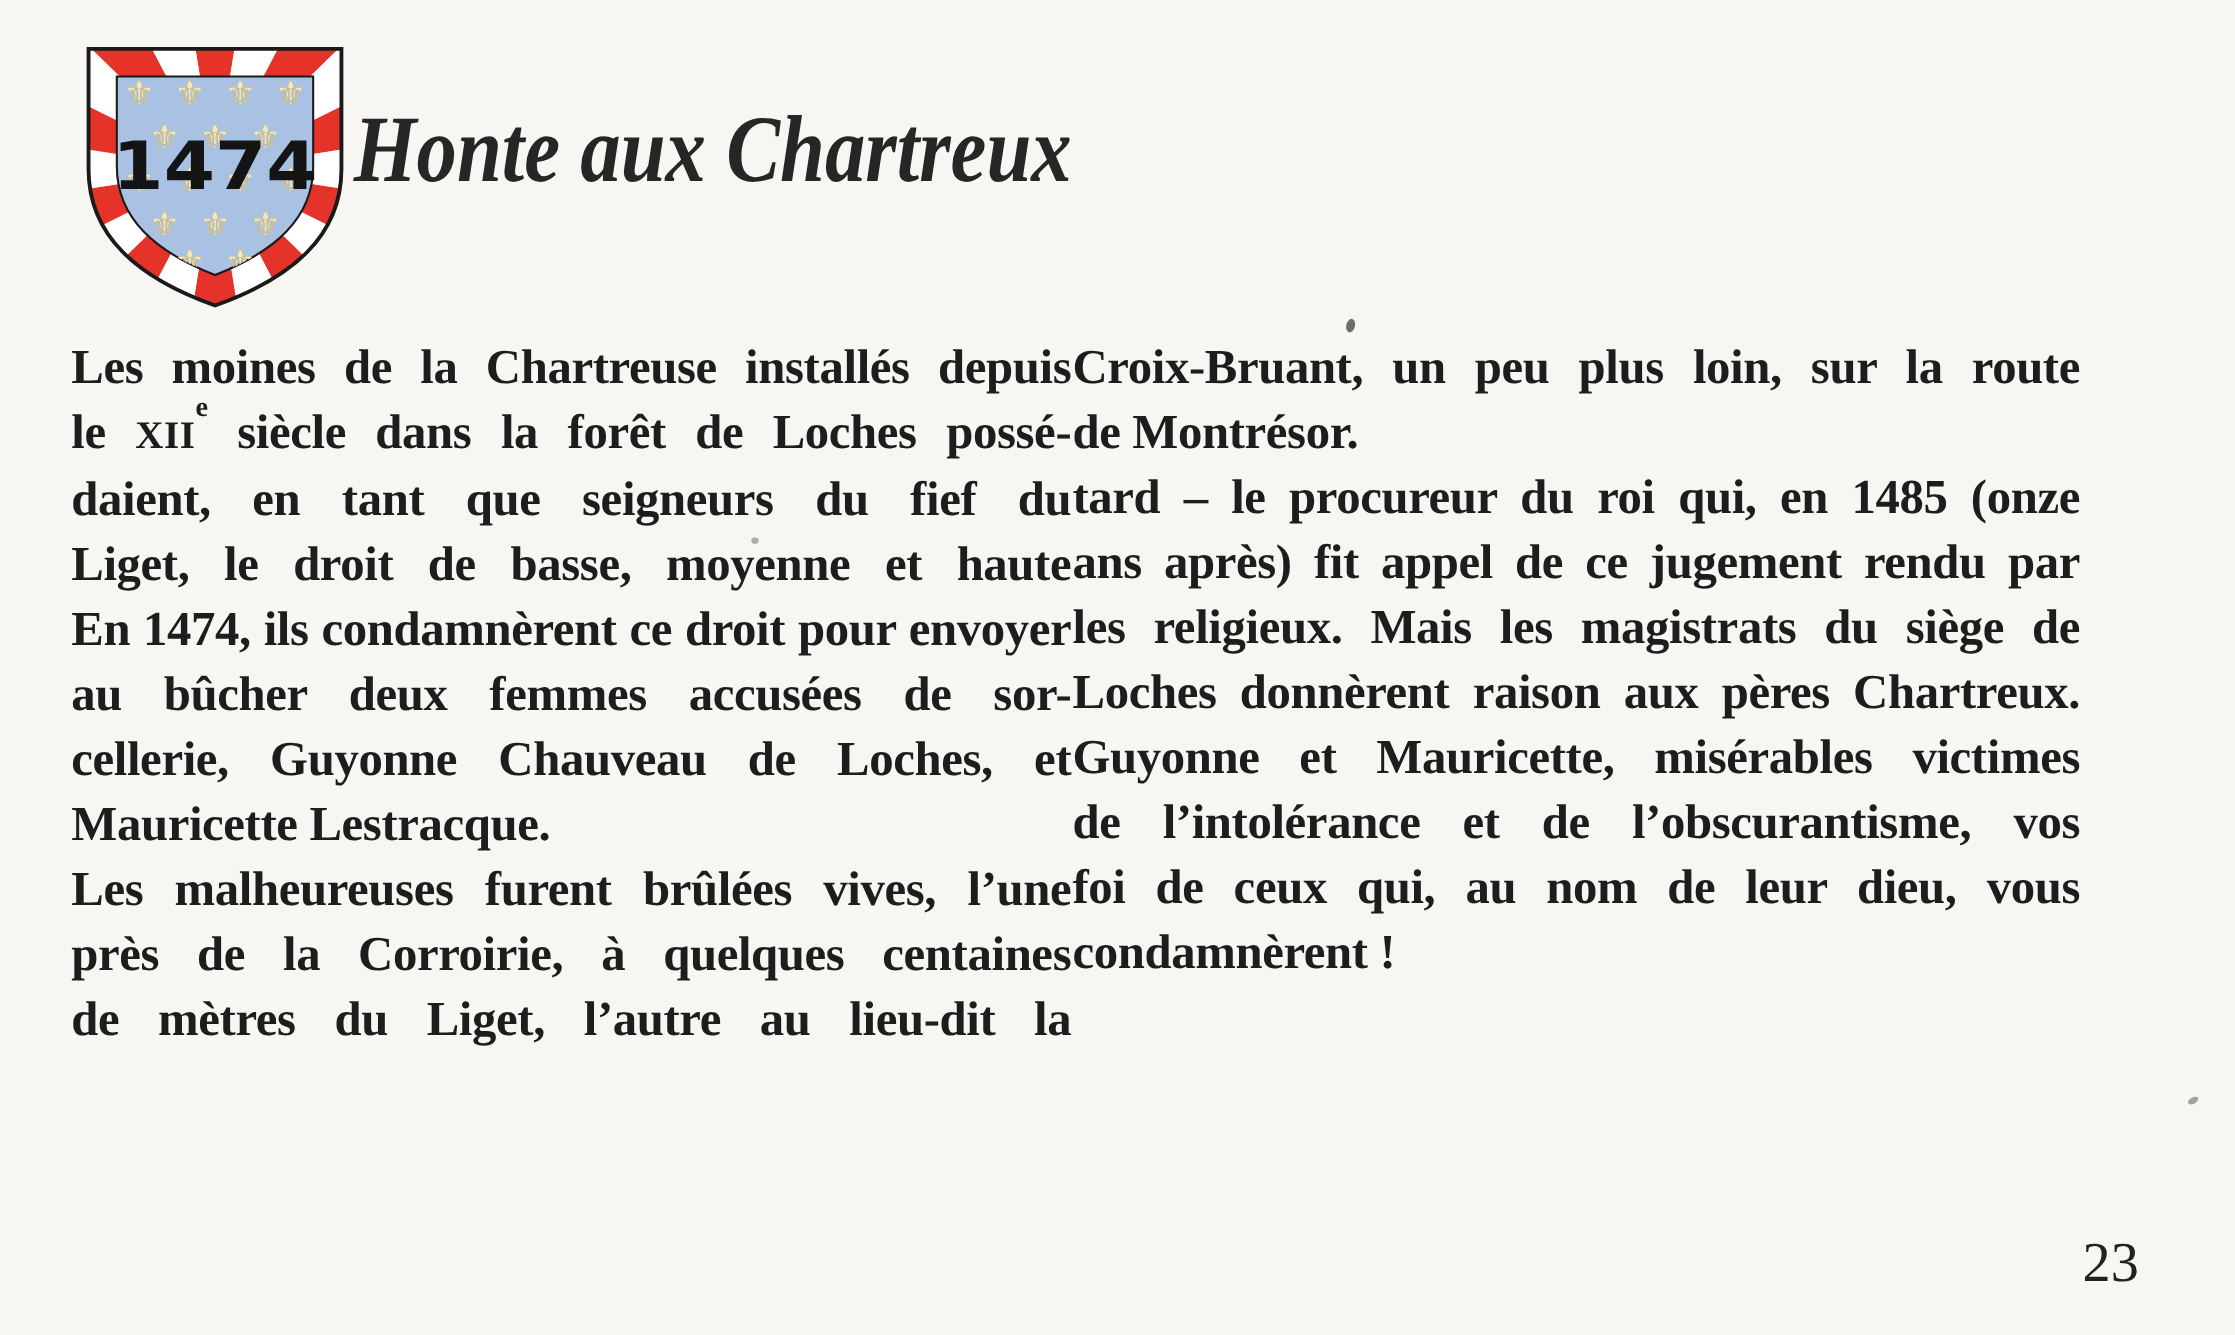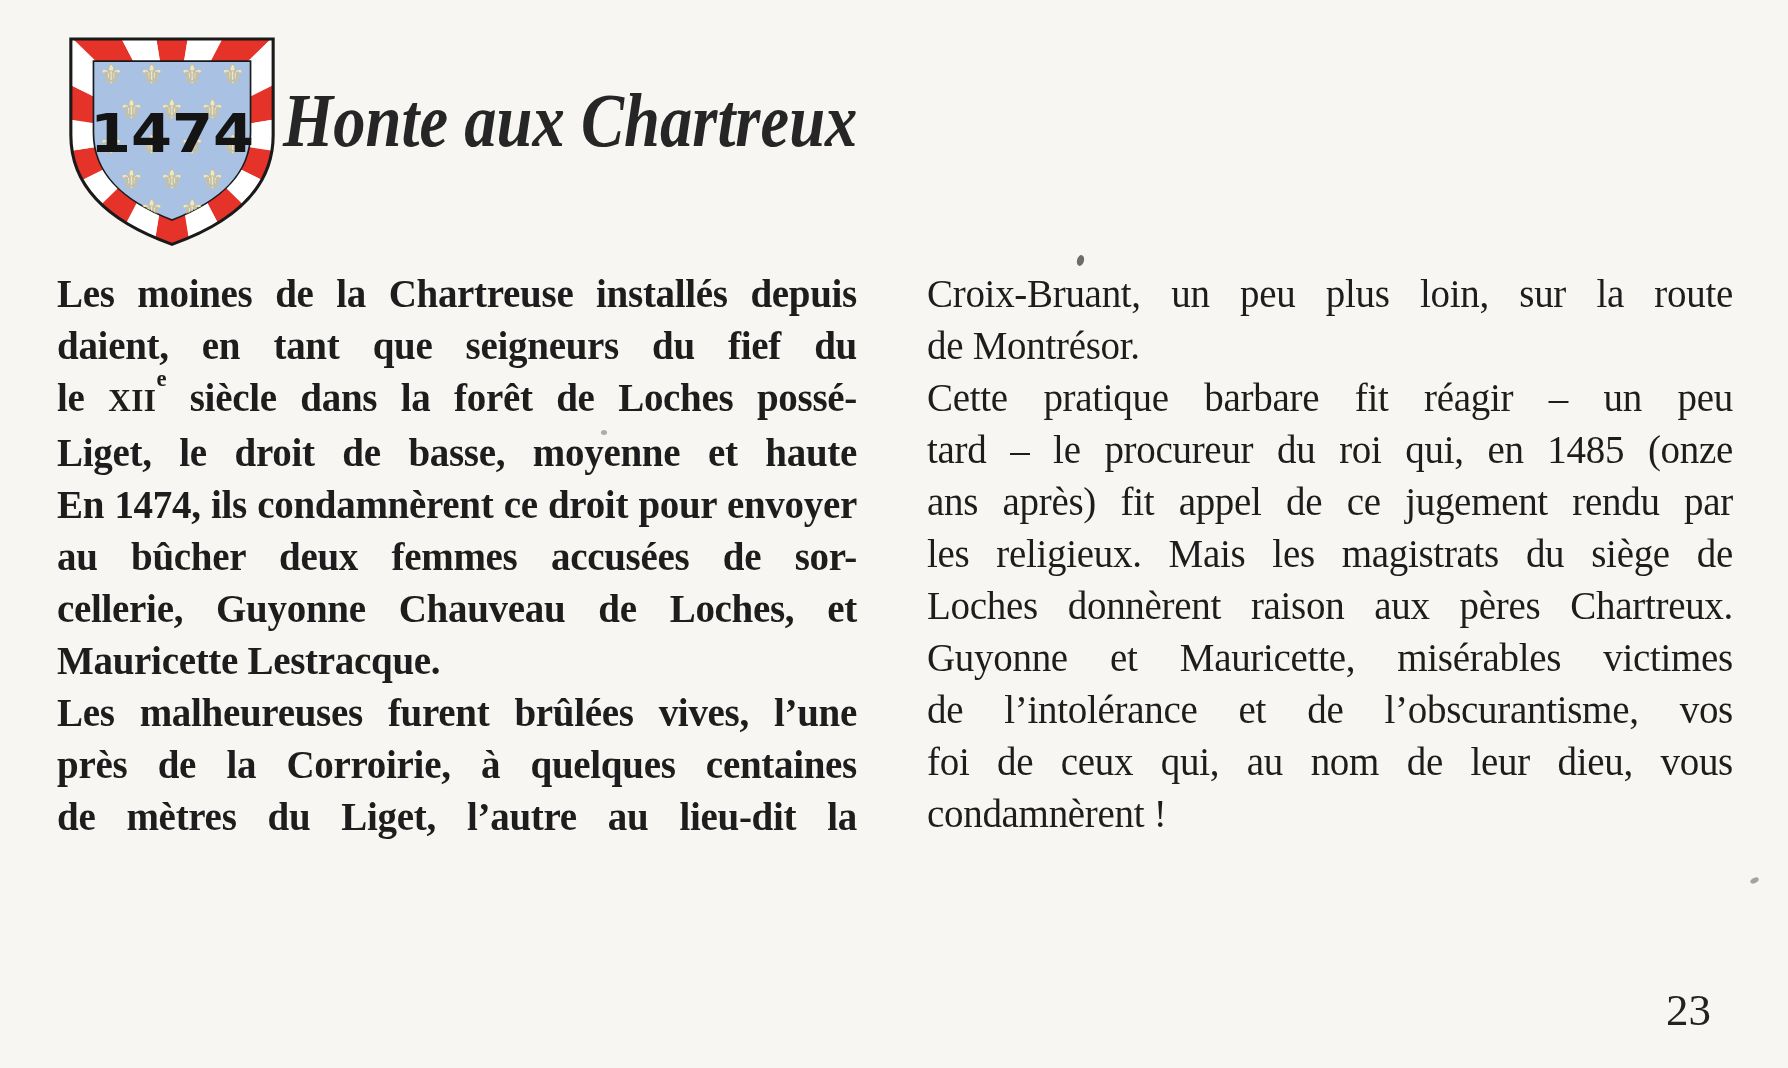--- a/index.html
+++ b/index.html
@@ -30,21 +30,21 @@
     font-family:"Liberation Serif","DejaVu Serif",serif;
     font-style:italic;font-weight:bold;
     font-size:76px;line-height:1;color:var(--title);
     transform:scaleX(0.85);transform-origin:left top;
     white-space:nowrap;letter-spacing:0px;
   }
 
   
   .column{position:absolute;top:268px;font-size:39px;line-height:52px;color:var(--text);letter-spacing:-0.3px;}
   .column-left{left:57px;width:800px;font-weight:bold;}
-  .column-right{left:927px;width:806px;}
+  .column-right{left:858px;width:806px;font-weight:bold;}
   .line{text-align:justify;text-align-last:justify;}
   .line.no-just{text-align:right;text-align-last:left;}
   .line sup{font-size:0.58em;position:relative;top:-0.48em;line-height:0;}
   .line .sc{font-size:0.8em;letter-spacing:0.5px;}
 
   .page-number{
     position:absolute;left:57px;top:984px;width:1654px;
     text-align:right;font-size:45px;color:#222;
   }
 
@@ -113,35 +113,34 @@
       <text class="year" x="100" y="110" text-anchor="middle" textLength="138" lengthAdjust="spacingAndGlyphs">1474</text>
       <path class="outline" d="M15,13 H185 V96 C185,142 152,171 100,190 C48,171 15,142 15,96 Z"></path>
     </svg>
   </div>
 
   <h1 class="title">Honte aux Chartreux</h1>
 
   <main>
     <div class="column column-left" id="col-left">
         <div class="line">Les moines de la Chartreuse installés depuis</div>
+        <div class="line">le <span class="sc">XII</span><sup>e</sup> siècle dans la forêt de Loches possé-</div>
         <div class="line">daient, en tant que seigneurs du fief du</div>
-        <div class="line">le <span class="sc">XII</span><sup>e</sup> siècle dans la forêt de Loches possé-</div>
         <div class="line">Liget, le droit de basse, moyenne et haute</div>
         <div class="line">En 1474, ils condamnèrent ce droit pour envoyer</div>
         <div class="line">au bûcher deux femmes accusées de sor-</div>
         <div class="line">cellerie, Guyonne Chauveau de Loches, et</div>
         <div class="line no-just">Mauricette Lestracque.</div>
         <div class="line">Les malheureuses furent brûlées vives, l’une</div>
         <div class="line">près de la Corroirie, à quelques centaines</div>
         <div class="line">de mètres du Liget, l’autre au lieu-dit la</div>
       </div>
     <div class="column column-right" id="col-right">
         <div class="line">Croix-Bruant, un peu plus loin, sur la route</div>
         <div class="line no-just">de Montrésor.</div>
-        <div class="line">Cette pratique barbare fit réagir – un peu</div>
         <div class="line">tard – le procureur du roi qui, en 1485 (onze</div>
         <div class="line">ans après) fit appel de ce jugement rendu par</div>
         <div class="line">les religieux. Mais les magistrats du siège de</div>
         <div class="line">Loches donnèrent raison aux pères Chartreux.</div>
         <div class="line">Guyonne et Mauricette, misérables victimes</div>
         <div class="line">de l’intolérance et de l’obscurantisme, vos</div>
         <div class="line">foi de ceux qui, au nom de leur dieu, vous</div>
         <div class="line no-just">condamnèrent !</div>
       </div>
   </main>

